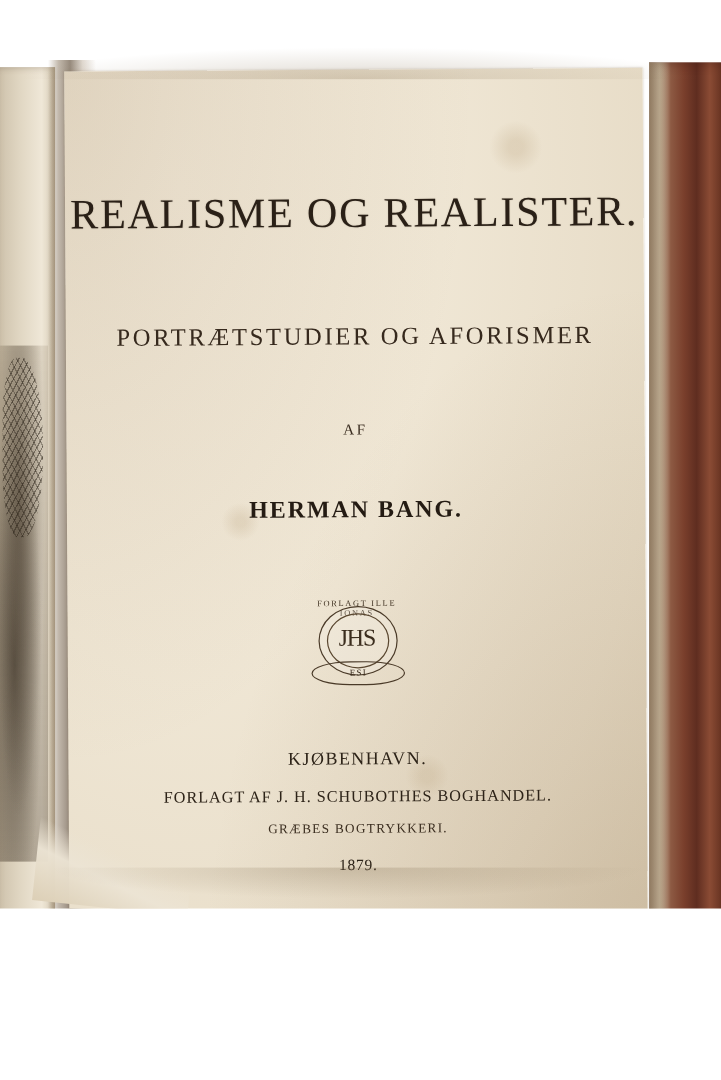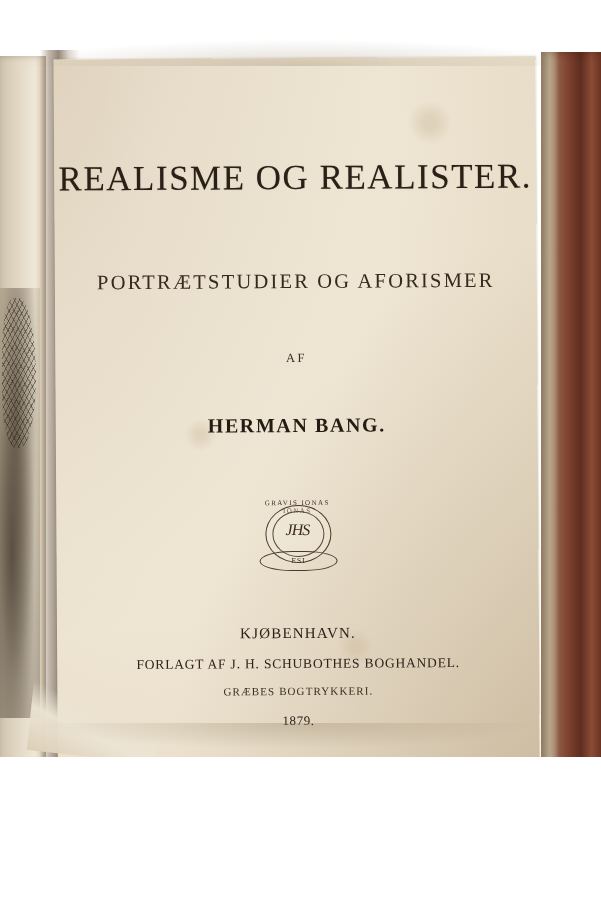--- a/index.html
+++ b/index.html
@@ -171,22 +171,21 @@
   .device .ring2 {
     position: absolute;
     left: 19px; top: 12px;
     width: 50px; height: 44px;
     border: 1px solid #59462f;
     border-radius: 50%;
   }
   .device .mono {
     position: absolute;
     left: 0; right: 0; top: 22px;
-    font-size: 16px;
-    font-style: italic;
+    font-size: 20px;
     letter-spacing: -1px;
     color: #3b2d1e;
   }
   .device .banner {
     position: absolute;
     left: 6px; top: 52px;
     width: 76px; height: 18px;
     border: 1.2px solid #4a3a28;
     border-radius: 50% / 60%;
     font-size: 7.5px;
@@ -273,21 +272,21 @@
 
       <div class="title">REALISME OG REALISTER.</div>
 
       <div class="subtitle">PORTRÆTSTUDIER OG AFORISMER</div>
 
       <div class="byline-af">AF</div>
 
       <div class="author">HERMAN BANG.</div>
 
       <div class="device">
-        <div class="motto">GRAVIS IONAS IONAS</div>
+        <div class="motto">FORLAGT ILLE IONAS</div>
         <div class="ring"></div>
         <div class="ring2"></div>
         <div class="mono">JHS</div>
         <div class="banner">ESI</div>
       </div>
 
       <div class="imprint">
         <div class="city">KJØBENHAVN.</div>
         <div class="publisher">FORLAGT AF J. H. SCHUBOTHES BOGHANDEL.</div>
         <div class="printer">GRÆBES BOGTRYKKERI.</div>

